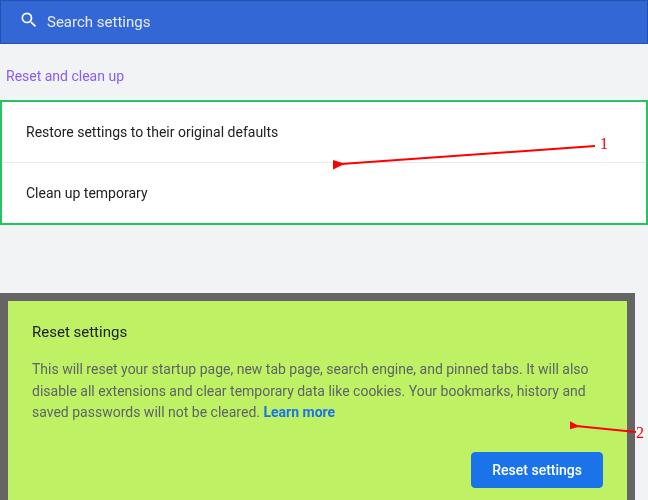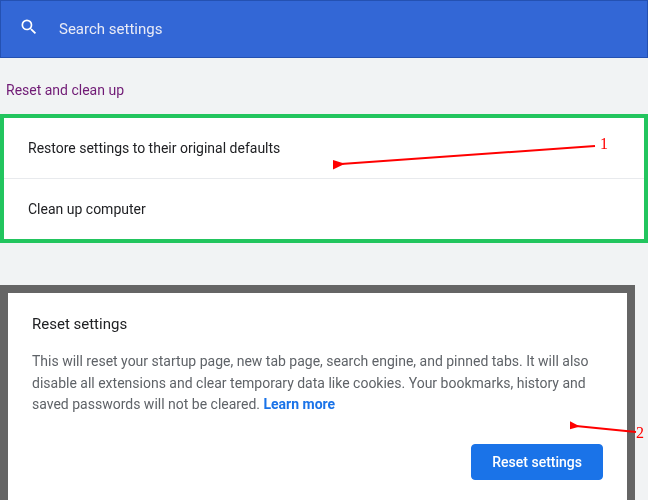--- a/index.html
+++ b/index.html
@@ -1,59 +1,59 @@
 <!DOCTYPE html>
 <html><head>
   <meta charset="utf-8">
   <style>
     * { margin: 0; padding: 0; box-sizing: border-box; font-family: 'Segoe UI', Roboto, Arial, sans-serif; }
     body { width: 648px; height: 500px; background: #f1f3f4; position: relative; overflow: hidden; }
 
     .search-bar {
       background: #3367d6;
       border: 1px solid #2451b2;
-      height: 58px;
+      height: 44px;
       display: flex;
       align-items: center;
       padding: 0 18px;
-      gap: 20px;
+      gap: 8px;
     }
     .search-bar svg { width: 20px; height: 20px; fill: #fff; }
     .search-input {
       background: transparent; border: none; outline: none;
       color: #fff; font-size: 15px; flex: 1;
     }
     .search-input::placeholder { color: #e8eaf6; }
 
     .section-title {
-      font-size: 14px; color: #701a75;
+      font-size: 14px; color: #8b5cf6;
       padding: 24px 6px 16px;
     }
 
     .card {
       background: #fff;
-      border: 4px solid #22c55e;
+      border: 2px solid #22c55e;
     }
     .row {
       padding: 22px 24px;
       font-size: 14px;
       color: #202124;
       cursor: pointer;
     }
     .row + .row { border-top: 1px solid #e8eaed; }
 
     .dialog-wrap {
       position: absolute;
       left: 0; right: 13px; bottom: 0;
       background: #656565;
       padding: 8px 8px 0 8px;
     }
     .dialog {
-      background: #ffffff;
-      padding: 22px 24px 20px;
+      background: #bef264;
+      padding: 22px 24px 12px;
     }
     .dialog-title { font-size: 15px; color: #202124; margin-bottom: 18px; }
     .dialog-body {
       font-size: 14px; color: #5f6368; line-height: 1.55;
     }
     .learn-more { color: #1a73e8; cursor: pointer; font-weight: bold; }
     .dialog-actions {
       display: flex; justify-content: flex-end; gap: 10px; margin-top: 28px;
     }
     .btn {
@@ -82,21 +82,21 @@
         <path d="M15.5 14h-.79l-.28-.27A6.471 6.471 0 0 0 16 9.5 6.5 6.5 0 1 0 9.5 16c1.61 0 3.09-.59 4.23-1.57l.27.28v.79l5 4.99L20.49 19l-4.99-5zm-6 0C7.01 14 5 11.99 5 9.5S7.01 5 9.5 5 14 7.01 14 9.5 11.99 14 9.5 14z"></path>
       </svg>
   </span>
   <input class="search-input" type="text" placeholder="Search settings" style="">
 </div>
 
 <div class="section-title">Reset and clean up</div>
 
 <div class="card">
   <div class="row">Restore settings to their original defaults</div>
-  <div class="row">Clean up computer</div>
+  <div class="row">Clean up temporary</div>
 </div>
 
 <div class="dialog-wrap">
   <div class="dialog">
     <div class="dialog-title">Reset settings</div>
     <div class="dialog-body">
       <span>This will reset your startup page, new tab page, search engine, and pinned tabs. It will also disable all extensions and clear temporary data like cookies. Your bookmarks, history and saved passwords will not be cleared. </span><span class="learn-more">Learn more</span>
     </div>
     <div class="dialog-actions">
       <button class="btn btn-primary">Reset settings</button>

